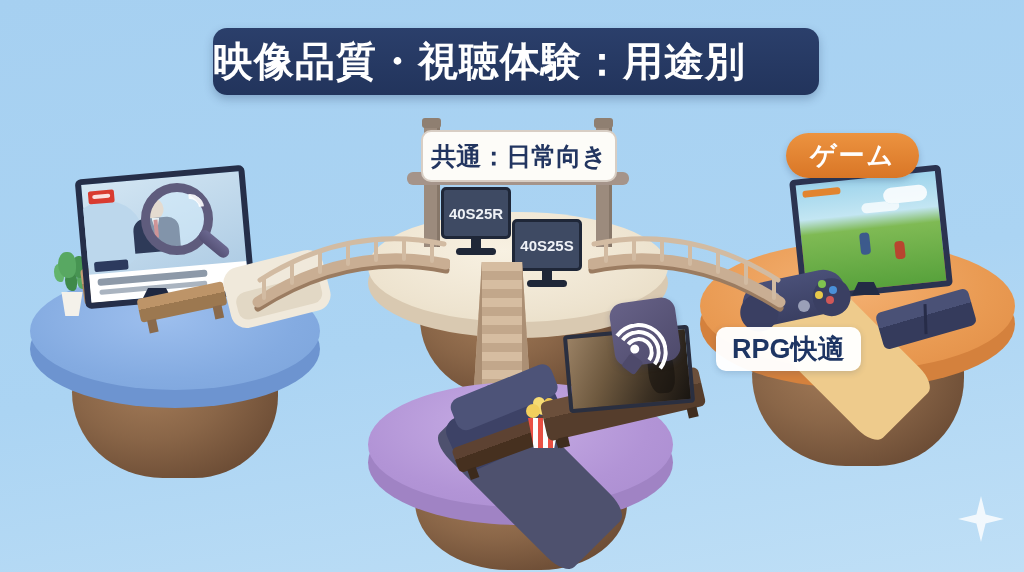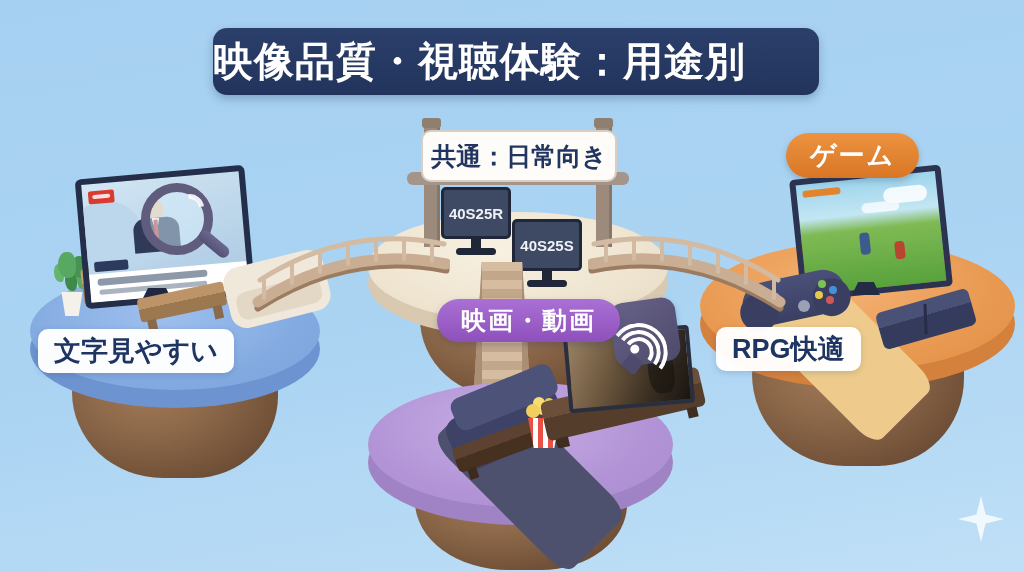--- a/index.html
+++ b/index.html
@@ -281,28 +281,24 @@
     </g>
   </svg>
 
   <div class="wifi">
     <i class="a3"></i>
     <i class="a2"></i>
     <i class="a1"></i>
     <i class="dot"></i>
   </div>
 
-  <div class="pill pill-movie">
-    <span>映画・動画</span>
-  </div>
   <div class="pill pill-game">
     <span>ゲーム</span>
   </div>
 
-  <div class="feat f1">文字見やすい</div>
   <div class="feat f5">RPG快適</div>
 
   <div class="title-bar">
     <span>映像品質・視聴体験：用途別</span>
   </div>
 
   <div class="sparkle"></div>
 </div>
 
 </body></html>

